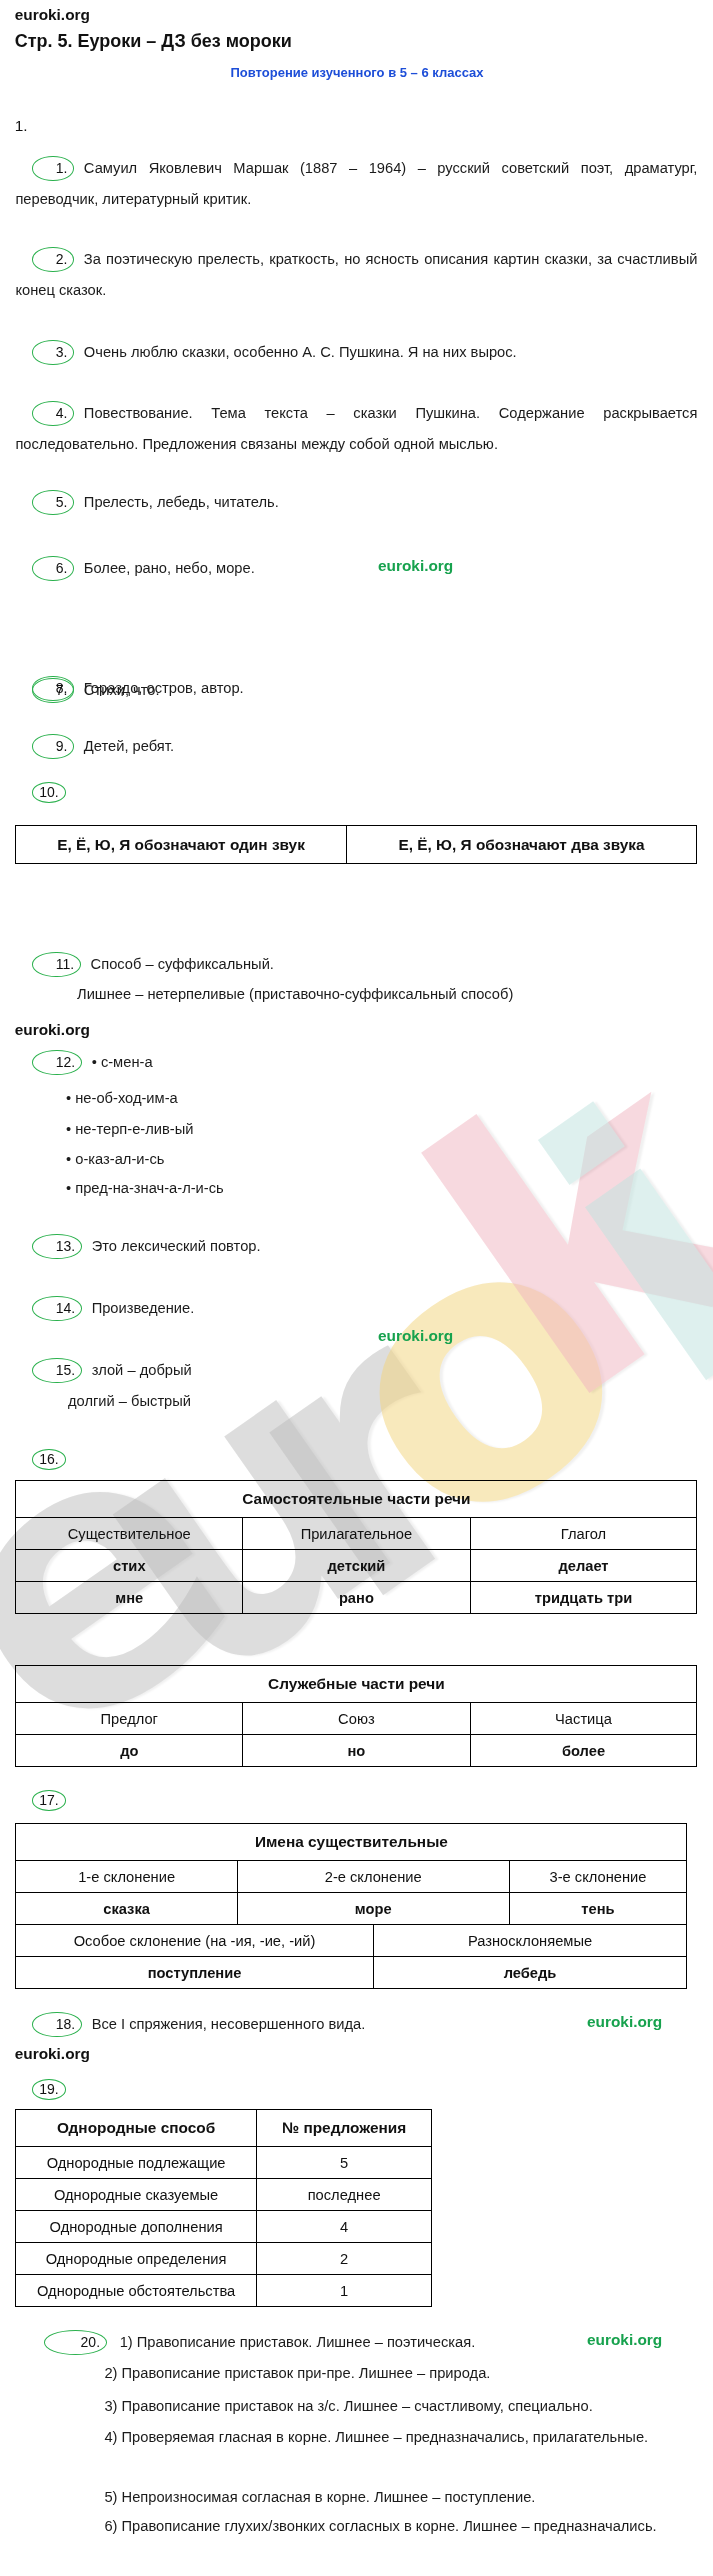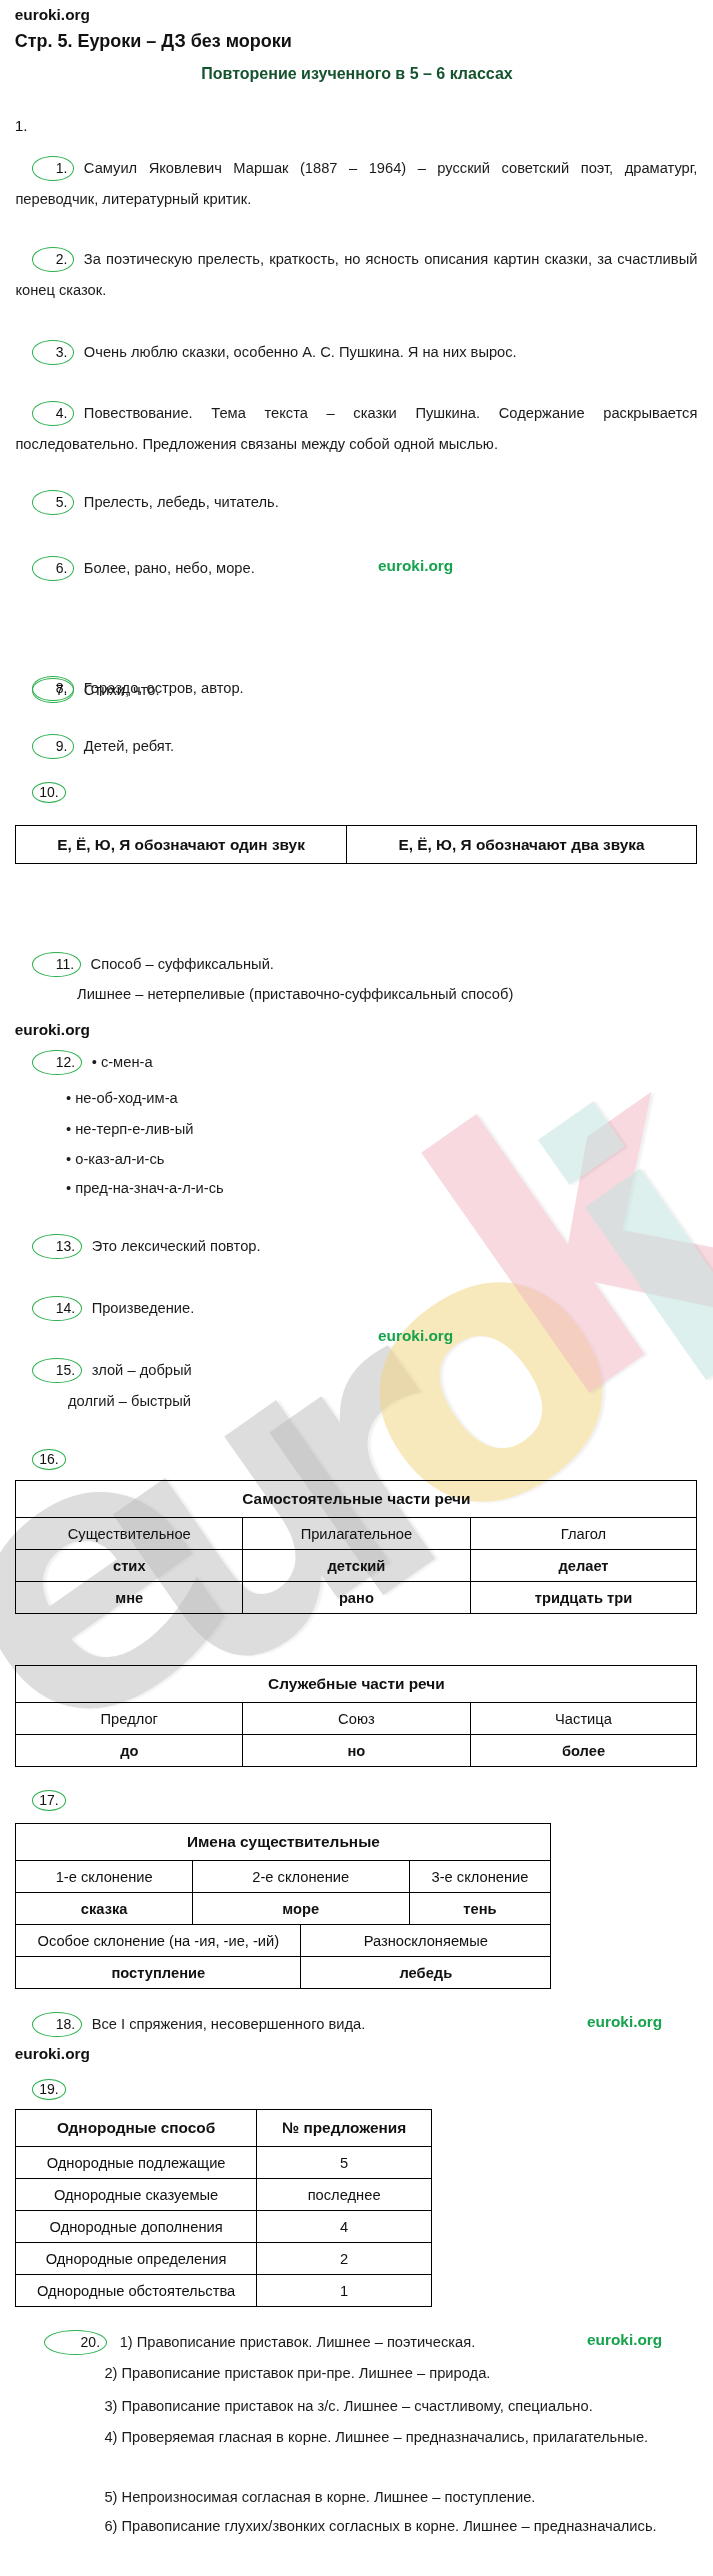--- a/index.html
+++ b/index.html
@@ -8,21 +8,21 @@
     width:714px;height:2576px;
     background:#ffffff;
     font-family:"Liberation Sans","DejaVu Sans",sans-serif;
     color:#1b1b1b;
     overflow:hidden;
   }
   .abs{position:absolute;}
   
   .brand{font-weight:bold;font-size:15.4px;color:#111;}
   .pgheader{font-weight:bold;font-size:18px;color:#111;}
-  .title{width:714px;text-align:center;font-weight:bold;font-size:16px;color:#14532d;}
+  .title{width:714px;text-align:center;font-weight:bold;font-size:13px;color:#1d4ed8;}
   .exnum{font-size:15.4px;color:#111;}
   
   .item{
     left:15.4px;width:682px;
     font-size:14.7px;line-height:31px;margin:0;
   }
   .just{text-align:justify;}
   .circ{
     display:inline-block;
     border:1.5px solid #2cb14e;
@@ -209,21 +209,21 @@
         <td>до</td>
         <td>но</td>
         <td>более</td>
       </tr>
     </tbody>
       </table>
 
     <div class="abs" style="left:32px;top:1790px;">
       <span class="circ-standalone">17.</span>
     </div>
-    <table class="abs" style="left:15.4px;top:1823px;width:536px;">
+    <table class="abs" style="left:15.4px;top:1823px;width:672px;">
       <tbody>
           <tr class="hdr">
             <td colspan="6">Имена существительные</td>
           </tr>
       <tr class="lbl">
         <td colspan="2" style="width:33%;">1-е склонение</td>
         <td colspan="2" style="width:40.5%;">2-е склонение</td>
         <td colspan="2">3-е склонение</td>
       </tr>
       <tr class="val">

